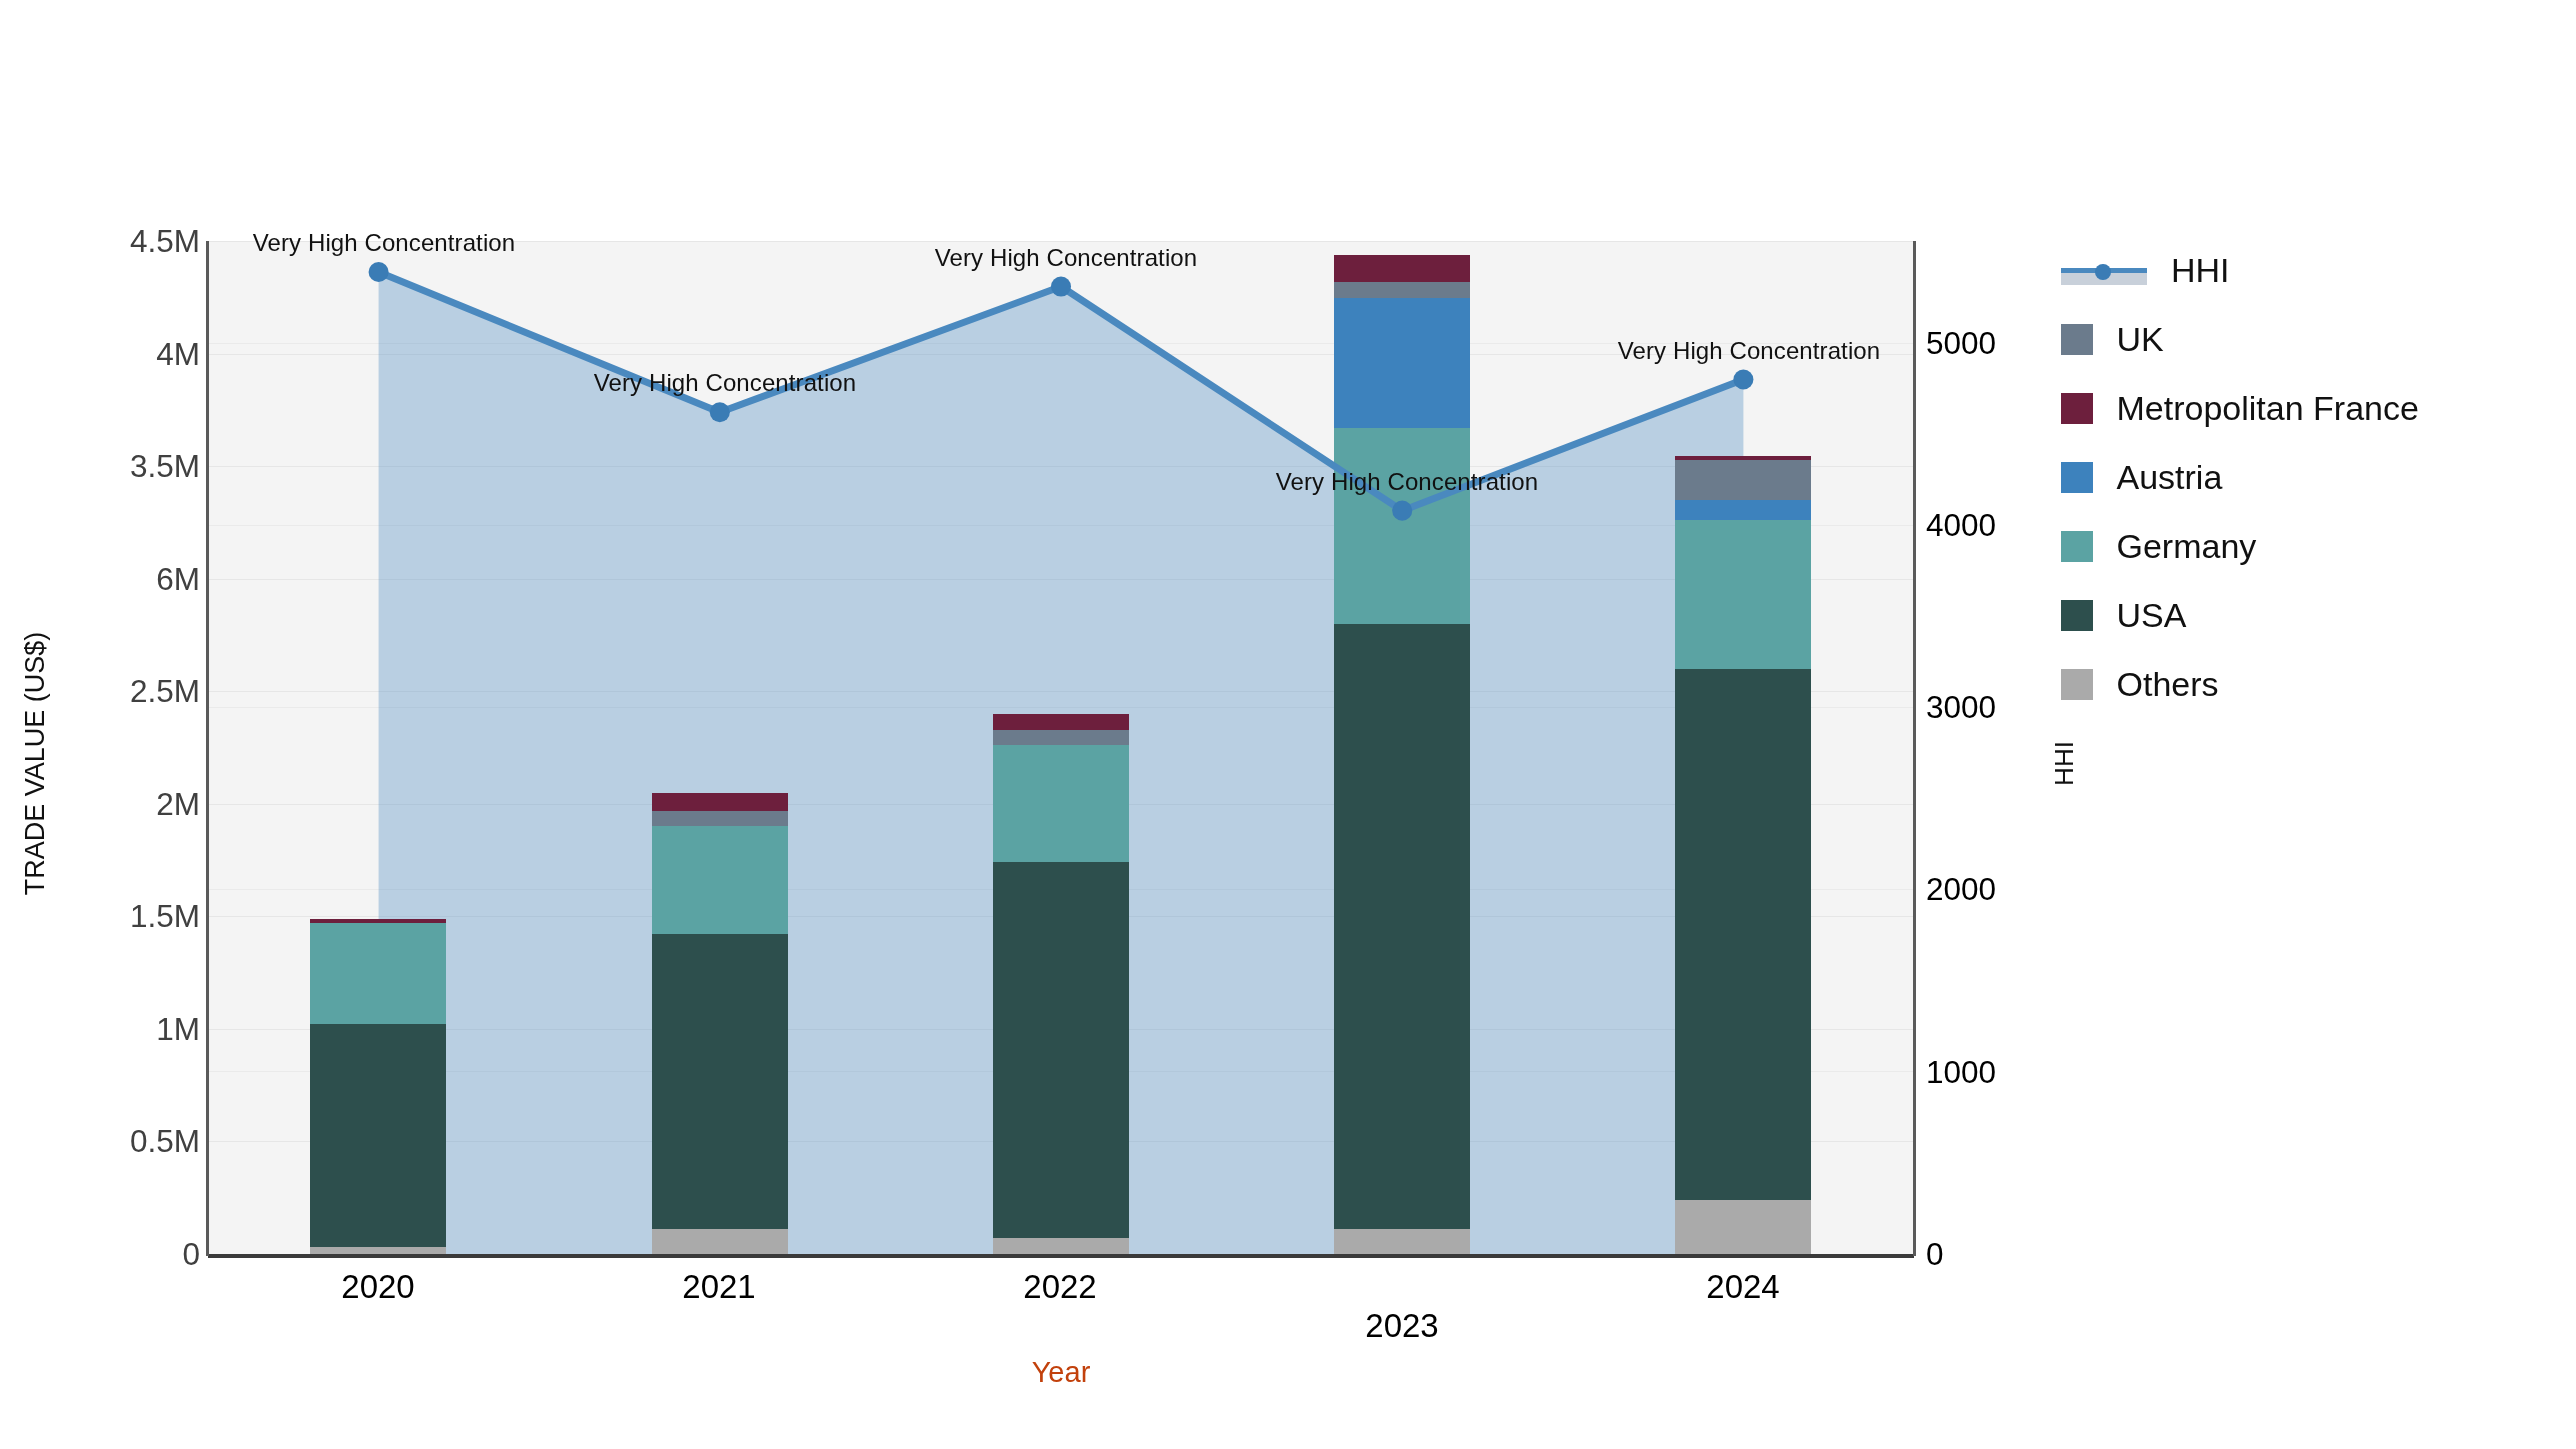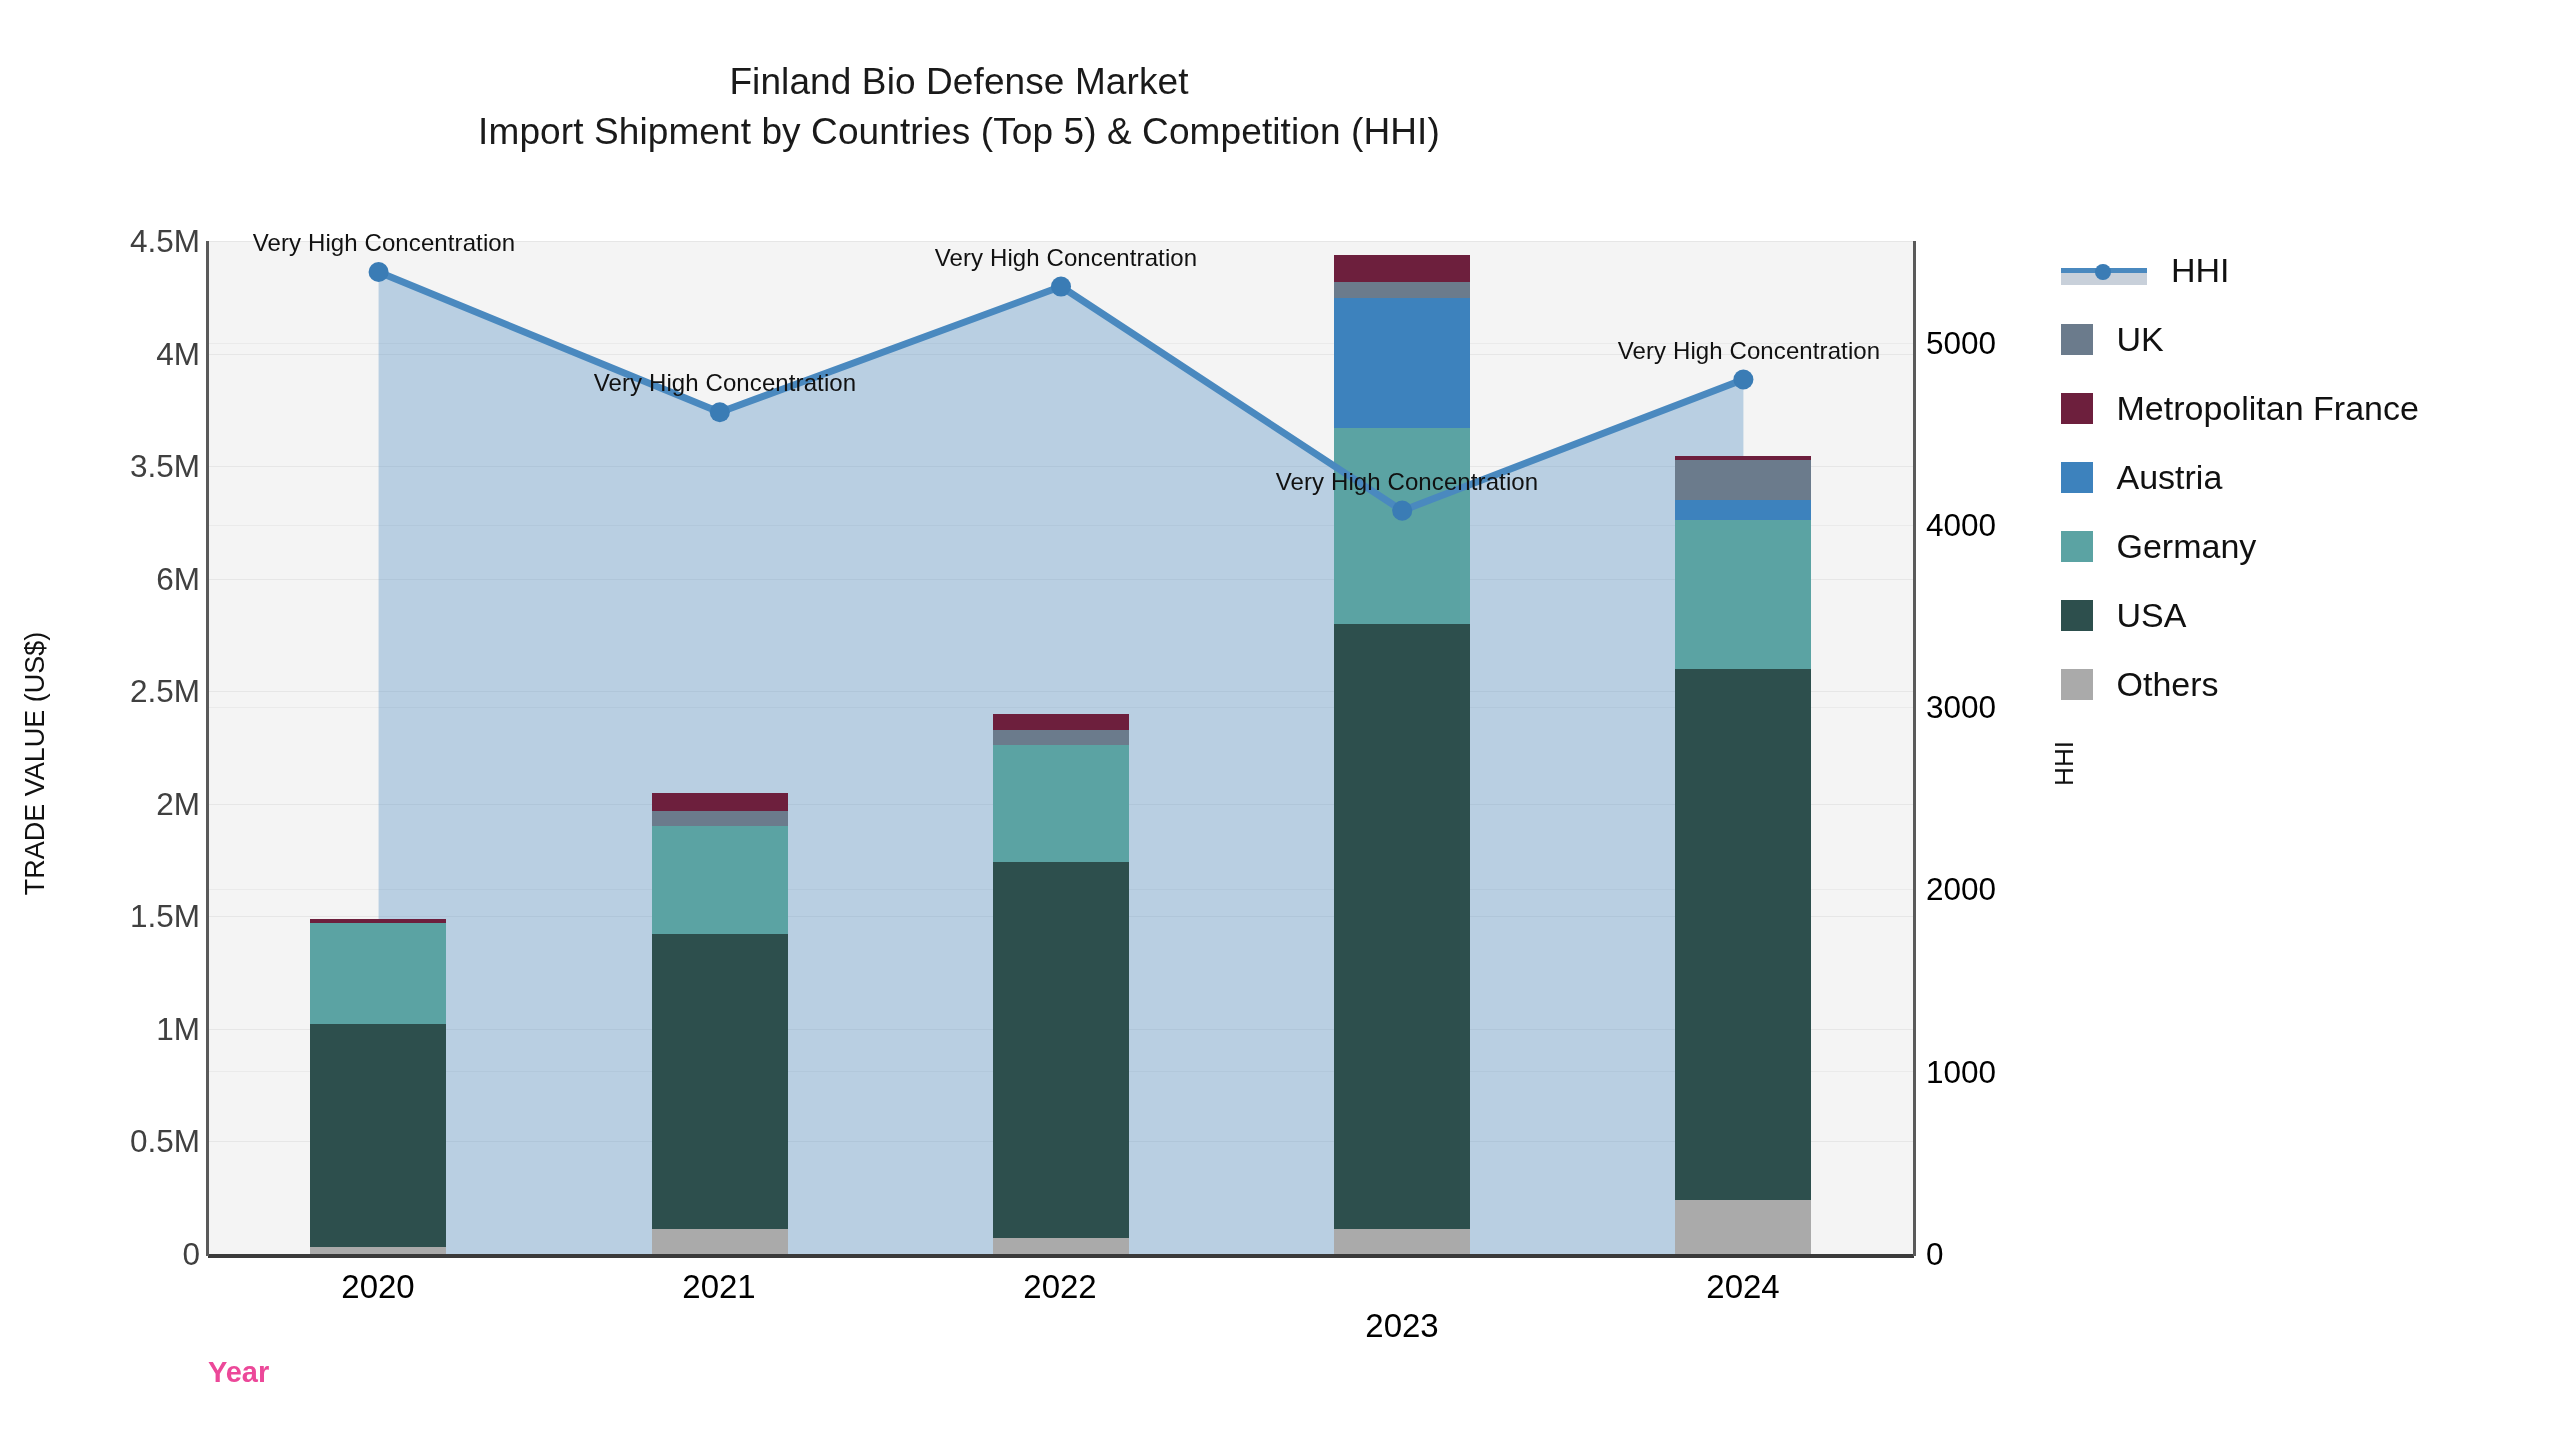--- a/index.html
+++ b/index.html
@@ -163,23 +163,23 @@
     color: #111;
     transform: rotate(-90deg);
     transform-origin: center center;
     white-space: nowrap;
   }
   #xlabel {
     position: absolute;
     left: 208px;
     top: 1356px;
     width: 1706px;
+    text-align: center;
     font-size: 29px;
-    color: #ec4899;
-    font-weight: bold;
+    color: #c2410c;
   }
 
   
   #legend {
     position: absolute;
     left: 2061px;
     top: 236px;
     width: 501px;
   }
   .legend-row {
@@ -223,24 +223,20 @@
     font-size: 34px;
     color: #111;
     white-space: nowrap;
   }
 </style>
 </head>
 <body>
 
 <div id="figure">
 
-  <div id="title-block">
-    <div class="title-line">Finland Bio Defense Market</div>
-    <div class="title-line">Import Shipment by Countries (Top 5) &amp; Competition (HHI)</div>
-  </div>
 
   <div id="plot">
     <div id="plot-clip">
       <div id="gridlines">
           <div class="gridline" style="top: 900px;"></div>
           <div class="gridline" style="top: 788px;"></div>
           <div class="gridline" style="top: 675px;"></div>
           <div class="gridline" style="top: 563px;"></div>
           <div class="gridline" style="top: 450px;"></div>
           <div class="gridline" style="top: 338px;"></div>

